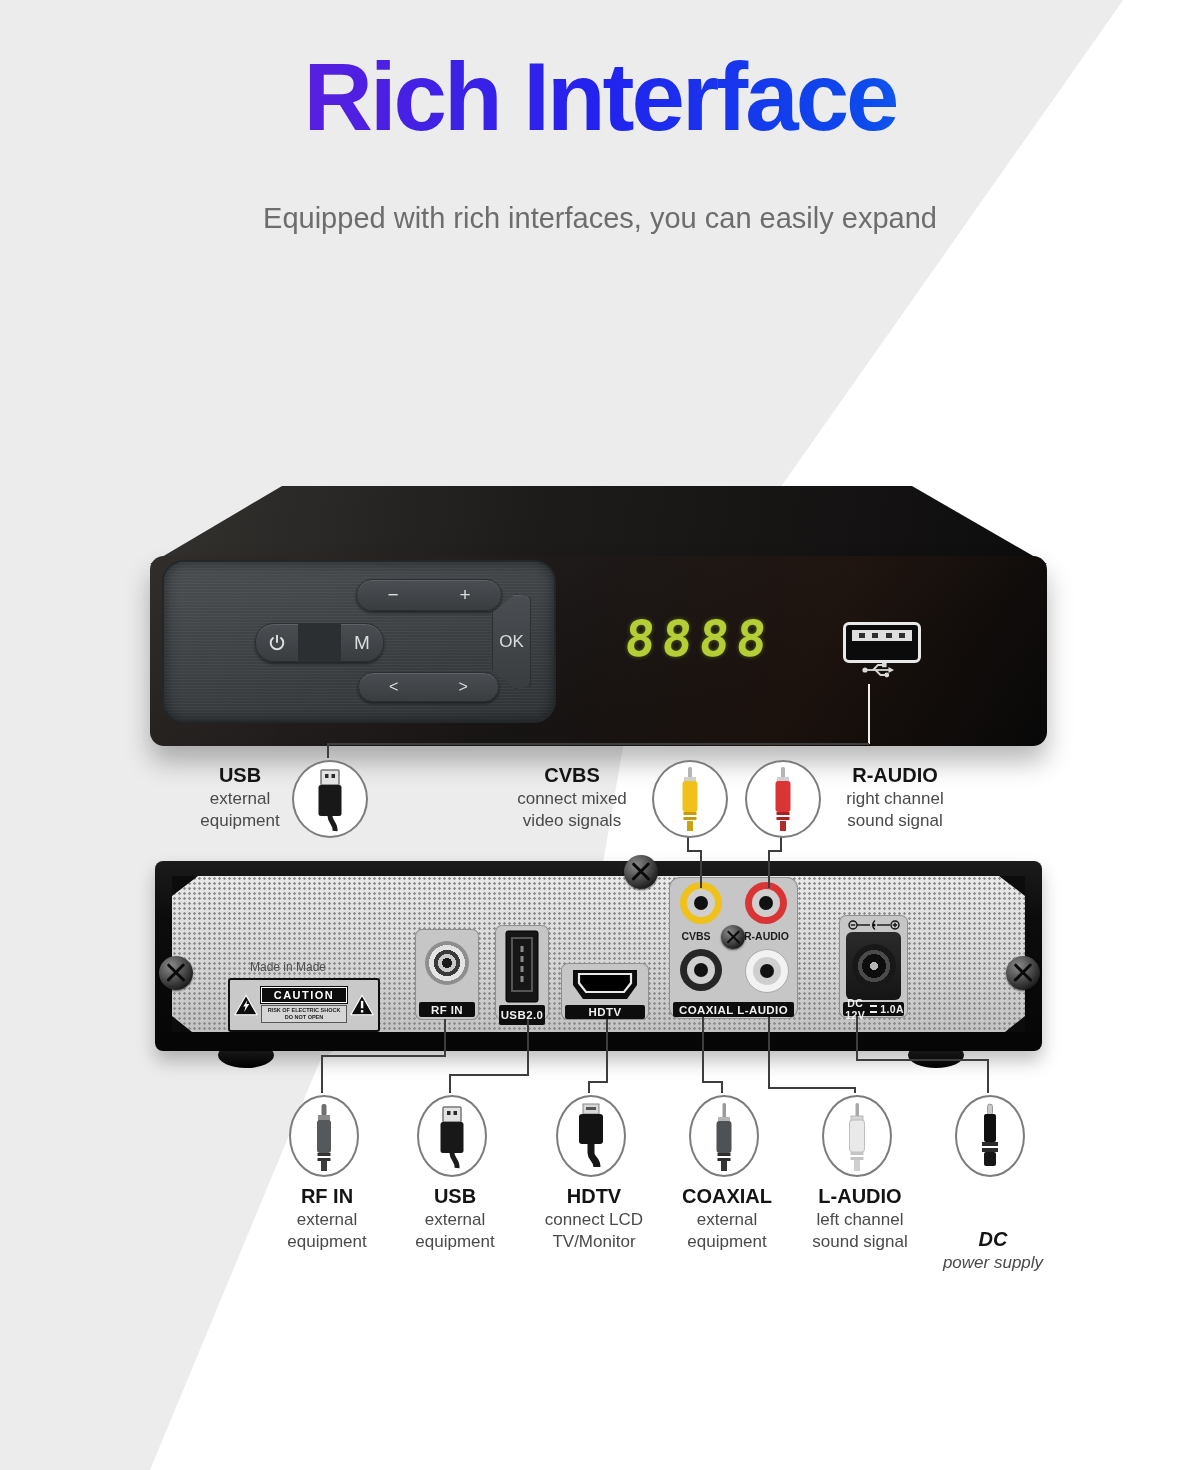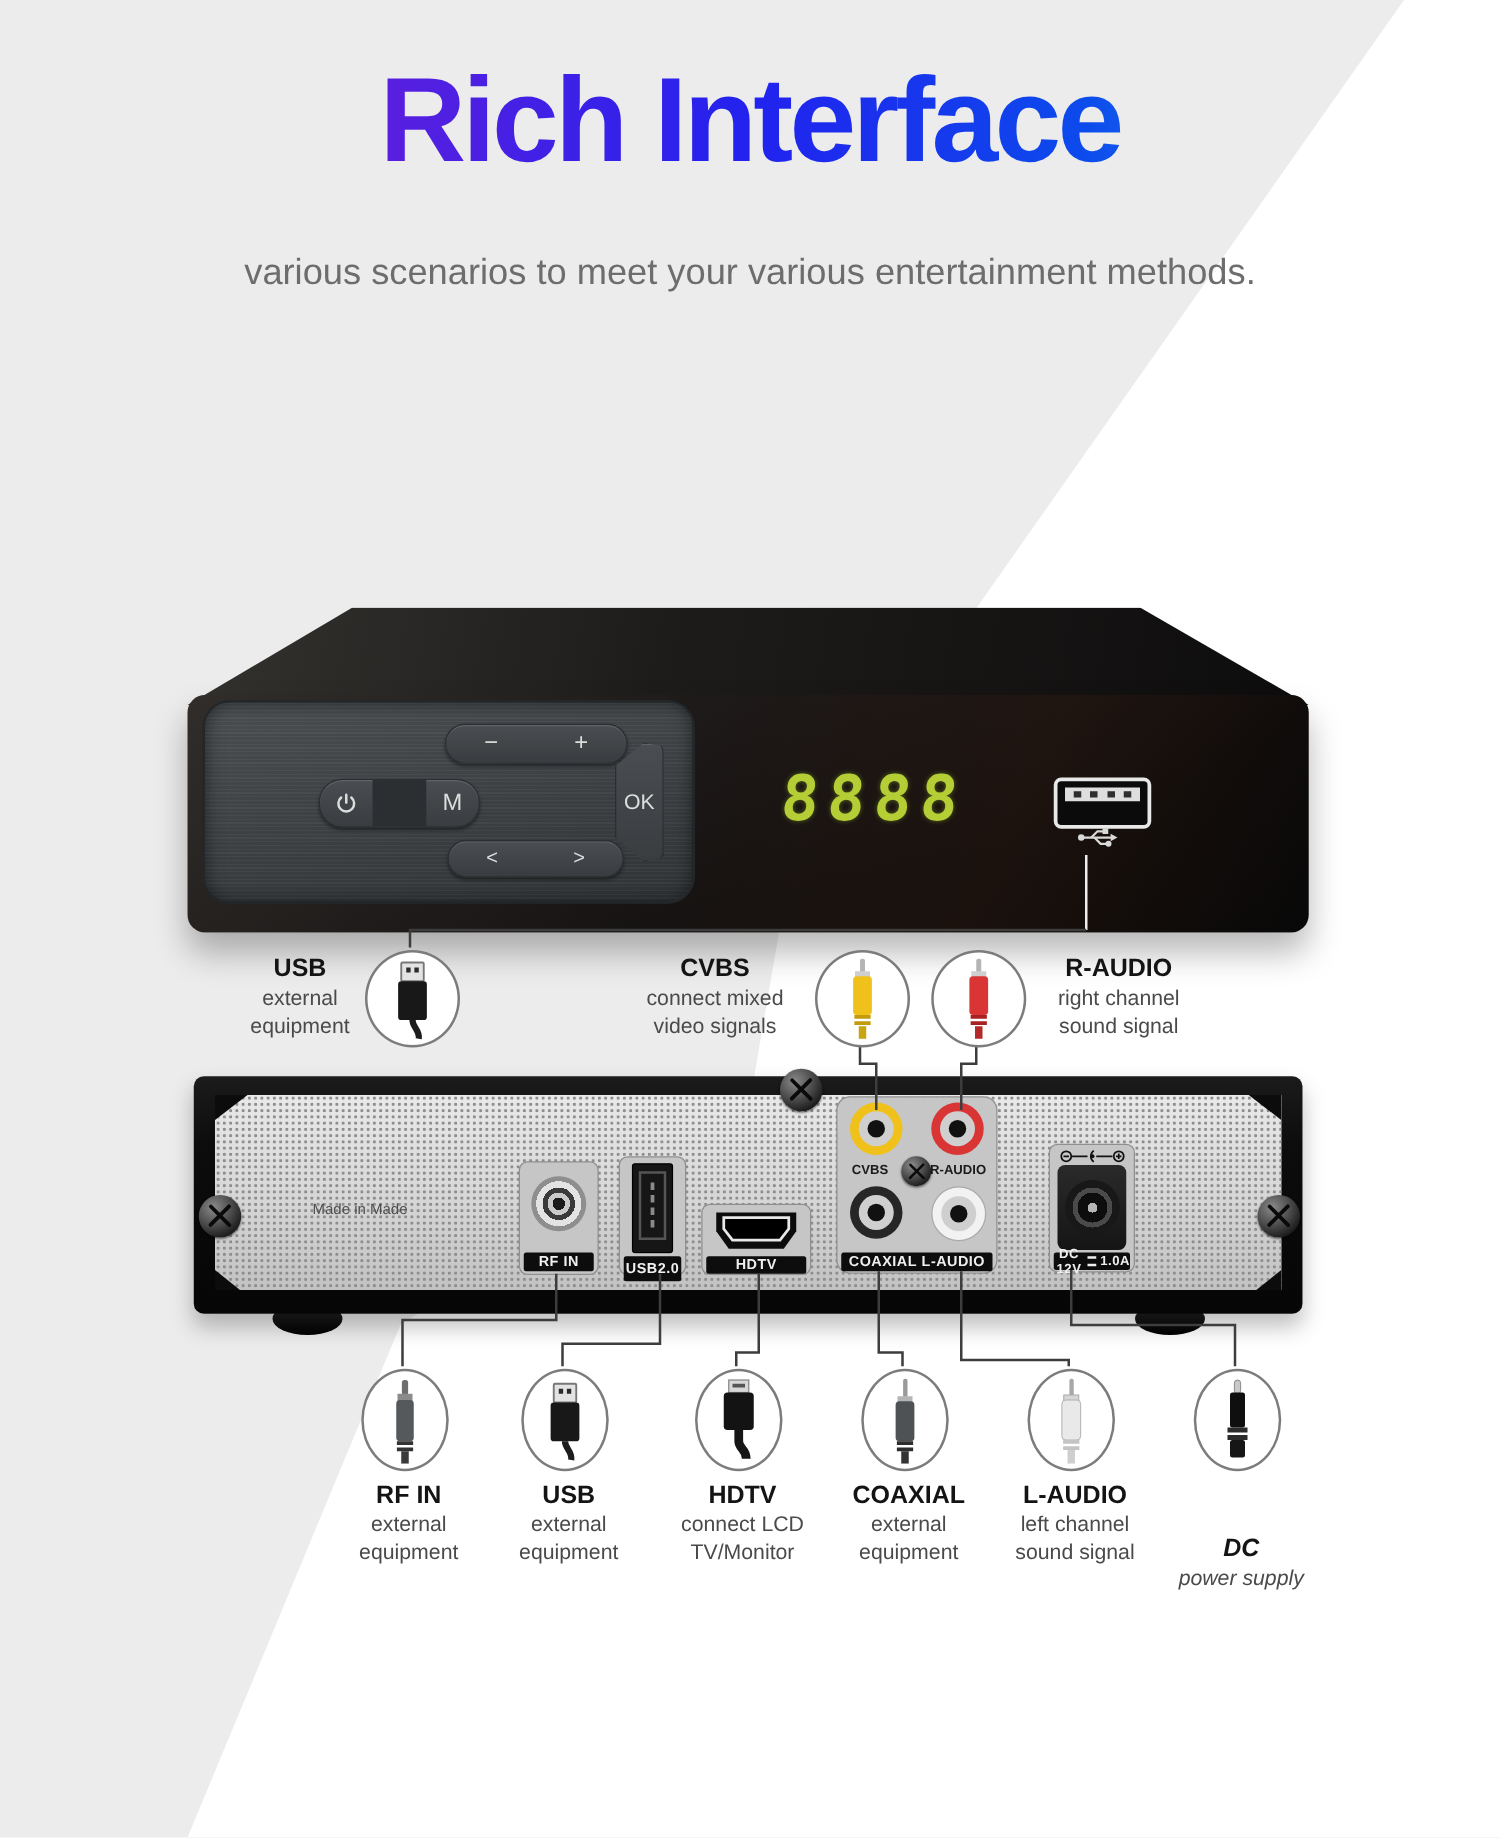--- a/index.html
+++ b/index.html
@@ -98,21 +98,21 @@
   .dcjack i{position:absolute;left:50%;top:50%;width:44px;height:44px;margin:-22px 0 0 -22px;border-radius:50%;
     background:radial-gradient(circle,#b5b5b5 0 4px,#0d0d0d 4px 12px,#4a4a4a 12px 16px,#181818 16px 22px);}
 </style>
 </head>
 <body>
 
 <div class="bg-wedge"></div>
 
 <h1 class="title">Rich Interface</h1>
 <div class="subtitle">
-  <div>various scenarios to meet your various entertainment methods.</div>
+  <div>Equipped with rich interfaces, you can easily expand</div>
 </div>
 
 <div class="front">
   <div class="ftop"></div>
   <div class="fface"></div>
   <div class="fsheen"></div>
   <div class="pad">
     <div class="btn" style="left:192px;top:17px;width:144px;height:30px;border-radius:16px;">
       <span>−</span>
       <span>+</span>
@@ -226,20 +226,42 @@
   <div class="bevel" style="right:17px;top:15px;border-right:26px solid #0c0c0c;border-bottom:20px solid transparent;"></div>
   <div class="bevel" style="left:17px;bottom:19px;border-left:20px solid #0c0c0c;border-top:16px solid transparent;"></div>
   <div class="bevel" style="right:17px;bottom:19px;border-right:20px solid #0c0c0c;border-top:16px solid transparent;"></div>
 
   <div class="screw" style="left:4px;top:95px;width:34px;height:34px;"></div>
   <div class="screw" style="left:851px;top:95px;width:34px;height:34px;"></div>
   <div class="screw" style="left:469px;top:-6px;width:34px;height:34px;"></div>
 
   <div class="madein" style="left:95px;top:99px;">Made in Made</div>
 
+  <div class="caution" style="left:73px;top:117px;width:140px;height:44px;">
+    <span style="line-height:0;">
+      <svg width="24" height="23" viewBox="0 0 26 24">
+        <path d="M13 1 L25 22 H1 Z" fill="#0d0d0d" stroke="#fff" stroke-width="1.2"></path>
+        <path d="M14.5 6 L10 13 H12.5 L11 19 L16.5 10.5 H13.5 Z" fill="#fff"></path>
+      </svg>
+    </span>
+    <span class="ca-mid">
+      <div class="ca-title">CAUTION</div>
+      <div class="ca-box">
+        <div>RISK OF ELECTRIC SHOCK</div>
+        <div>DO NOT OPEN</div>
+      </div>
+    </span>
+    <span style="line-height:0;">
+      <svg width="24" height="23" viewBox="0 0 26 24">
+        <path d="M13 1 L25 22 H1 Z" fill="#0d0d0d" stroke="#fff" stroke-width="1.2"></path>
+        <rect x="11.8" y="7" width="2.6" height="8" fill="#fff"></rect>
+        <rect x="11.8" y="17" width="2.6" height="2.6" fill="#fff"></rect>
+      </svg>
+    </span>
+  </div>
 
   <div class="plate" style="left:261px;top:69px;width:62px;height:89px;">
     <div class="coax" style="left:9px;top:11px;"></div>
     <div class="plabel" style="top:72px;height:15px;">RF IN</div>
   </div>
 
   <div class="plate" style="left:341px;top:65px;width:52px;height:93px;">
     <svg style="position:absolute;left:9px;top:4px;" width="34" height="73" viewBox="0 0 34 73">
       <rect x="1" y="1" width="32" height="71" rx="2" fill="#161616" stroke="#000"></rect>
       <rect x="7" y="8" width="20" height="53" fill="none" stroke="#555" stroke-width="2"></rect>

